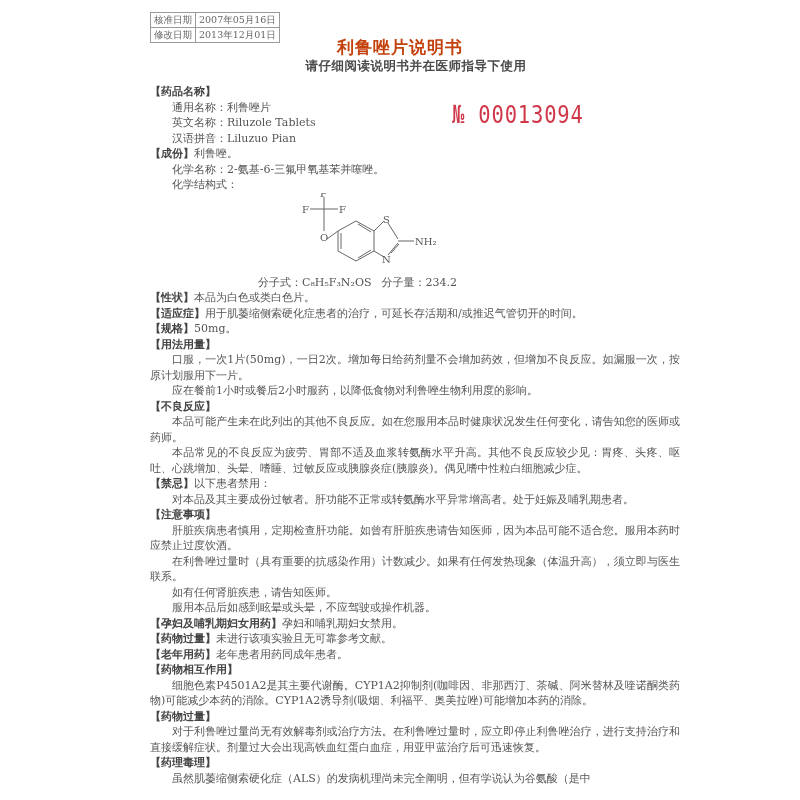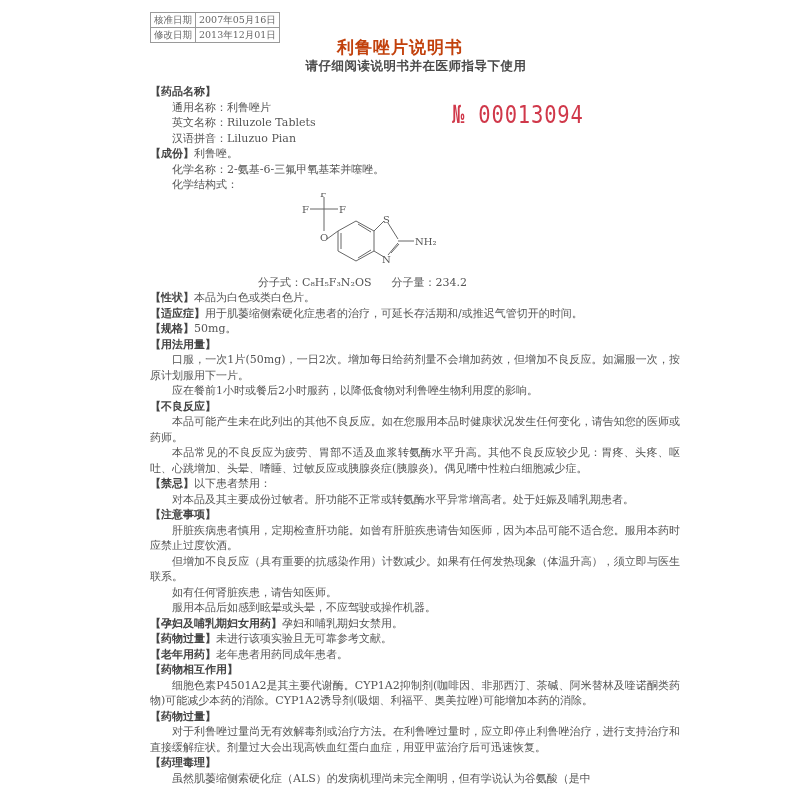--- a/index.html
+++ b/index.html
@@ -37,21 +37,21 @@
       position: absolute; left: 150px; top: 84px; width: 530px;
       font-size: 11px; line-height: 15.5px;
     }
     .line { white-space: nowrap; height: 15.5px; }
     .head { font-weight: bold; color: #444; }
     .indent { padding-left: 22px; }
     .para { text-indent: 22px; white-space: normal; text-align: justify; height: auto; }
     .structure { position: relative; height: 82px; }
     .structure svg { position: absolute; left: 150px; top: 0; }
     .formula { padding-left: 108px; }
-    .formula span + span { margin-left: 20px; }
+    .formula span + span { margin-left: 10px; }
   </style>
 </head>
 <body>
 
 <div class="page">
 
   <table class="date-table">
     <tbody>
         <tr>
       <td>核准日期</td>
@@ -138,21 +138,21 @@
     <div class="para">本品可能产生未在此列出的其他不良反应。如在您服用本品时健康状况发生任何变化，请告知您的医师或药师。</div>
     <div class="para">本品常见的不良反应为疲劳、胃部不适及血浆转氨酶水平升高。其他不良反应较少见：胃疼、头疼、呕吐、心跳增加、头晕、嗜睡、过敏反应或胰腺炎症(胰腺炎)。偶见嗜中性粒白细胞减少症。</div>
 
     <div class="line">
       <span class="head">【禁忌】</span><span>以下患者禁用：</span>
     </div>
     <div class="para">对本品及其主要成份过敏者。肝功能不正常或转氨酶水平异常增高者。处于妊娠及哺乳期患者。</div>
 
     <div class="line head">【注意事项】</div>
     <div class="para">肝脏疾病患者慎用，定期检查肝功能。如曾有肝脏疾患请告知医师，因为本品可能不适合您。服用本药时应禁止过度饮酒。</div>
-    <div class="para">但增加不良反应（具有重要的抗感染作用）计数减少。如果有任何发热现象（体温升高），须立即与医生联系。</div>
+    <div class="para">在利鲁唑过量时（具有重要的抗感染作用）计数减少。如果有任何发热现象（体温升高），须立即与医生联系。</div>
     <div class="para">如有任何肾脏疾患，请告知医师。</div>
     <div class="para">服用本品后如感到眩晕或头晕，不应驾驶或操作机器。</div>
 
     <div class="line">
       <span class="head">【孕妇及哺乳期妇女用药】</span><span>孕妇和哺乳期妇女禁用。</span>
     </div>
     <div class="line">
       <span class="head">【药物过量】</span><span>未进行该项实验且无可靠参考文献。</span>
     </div>
     <div class="line">

